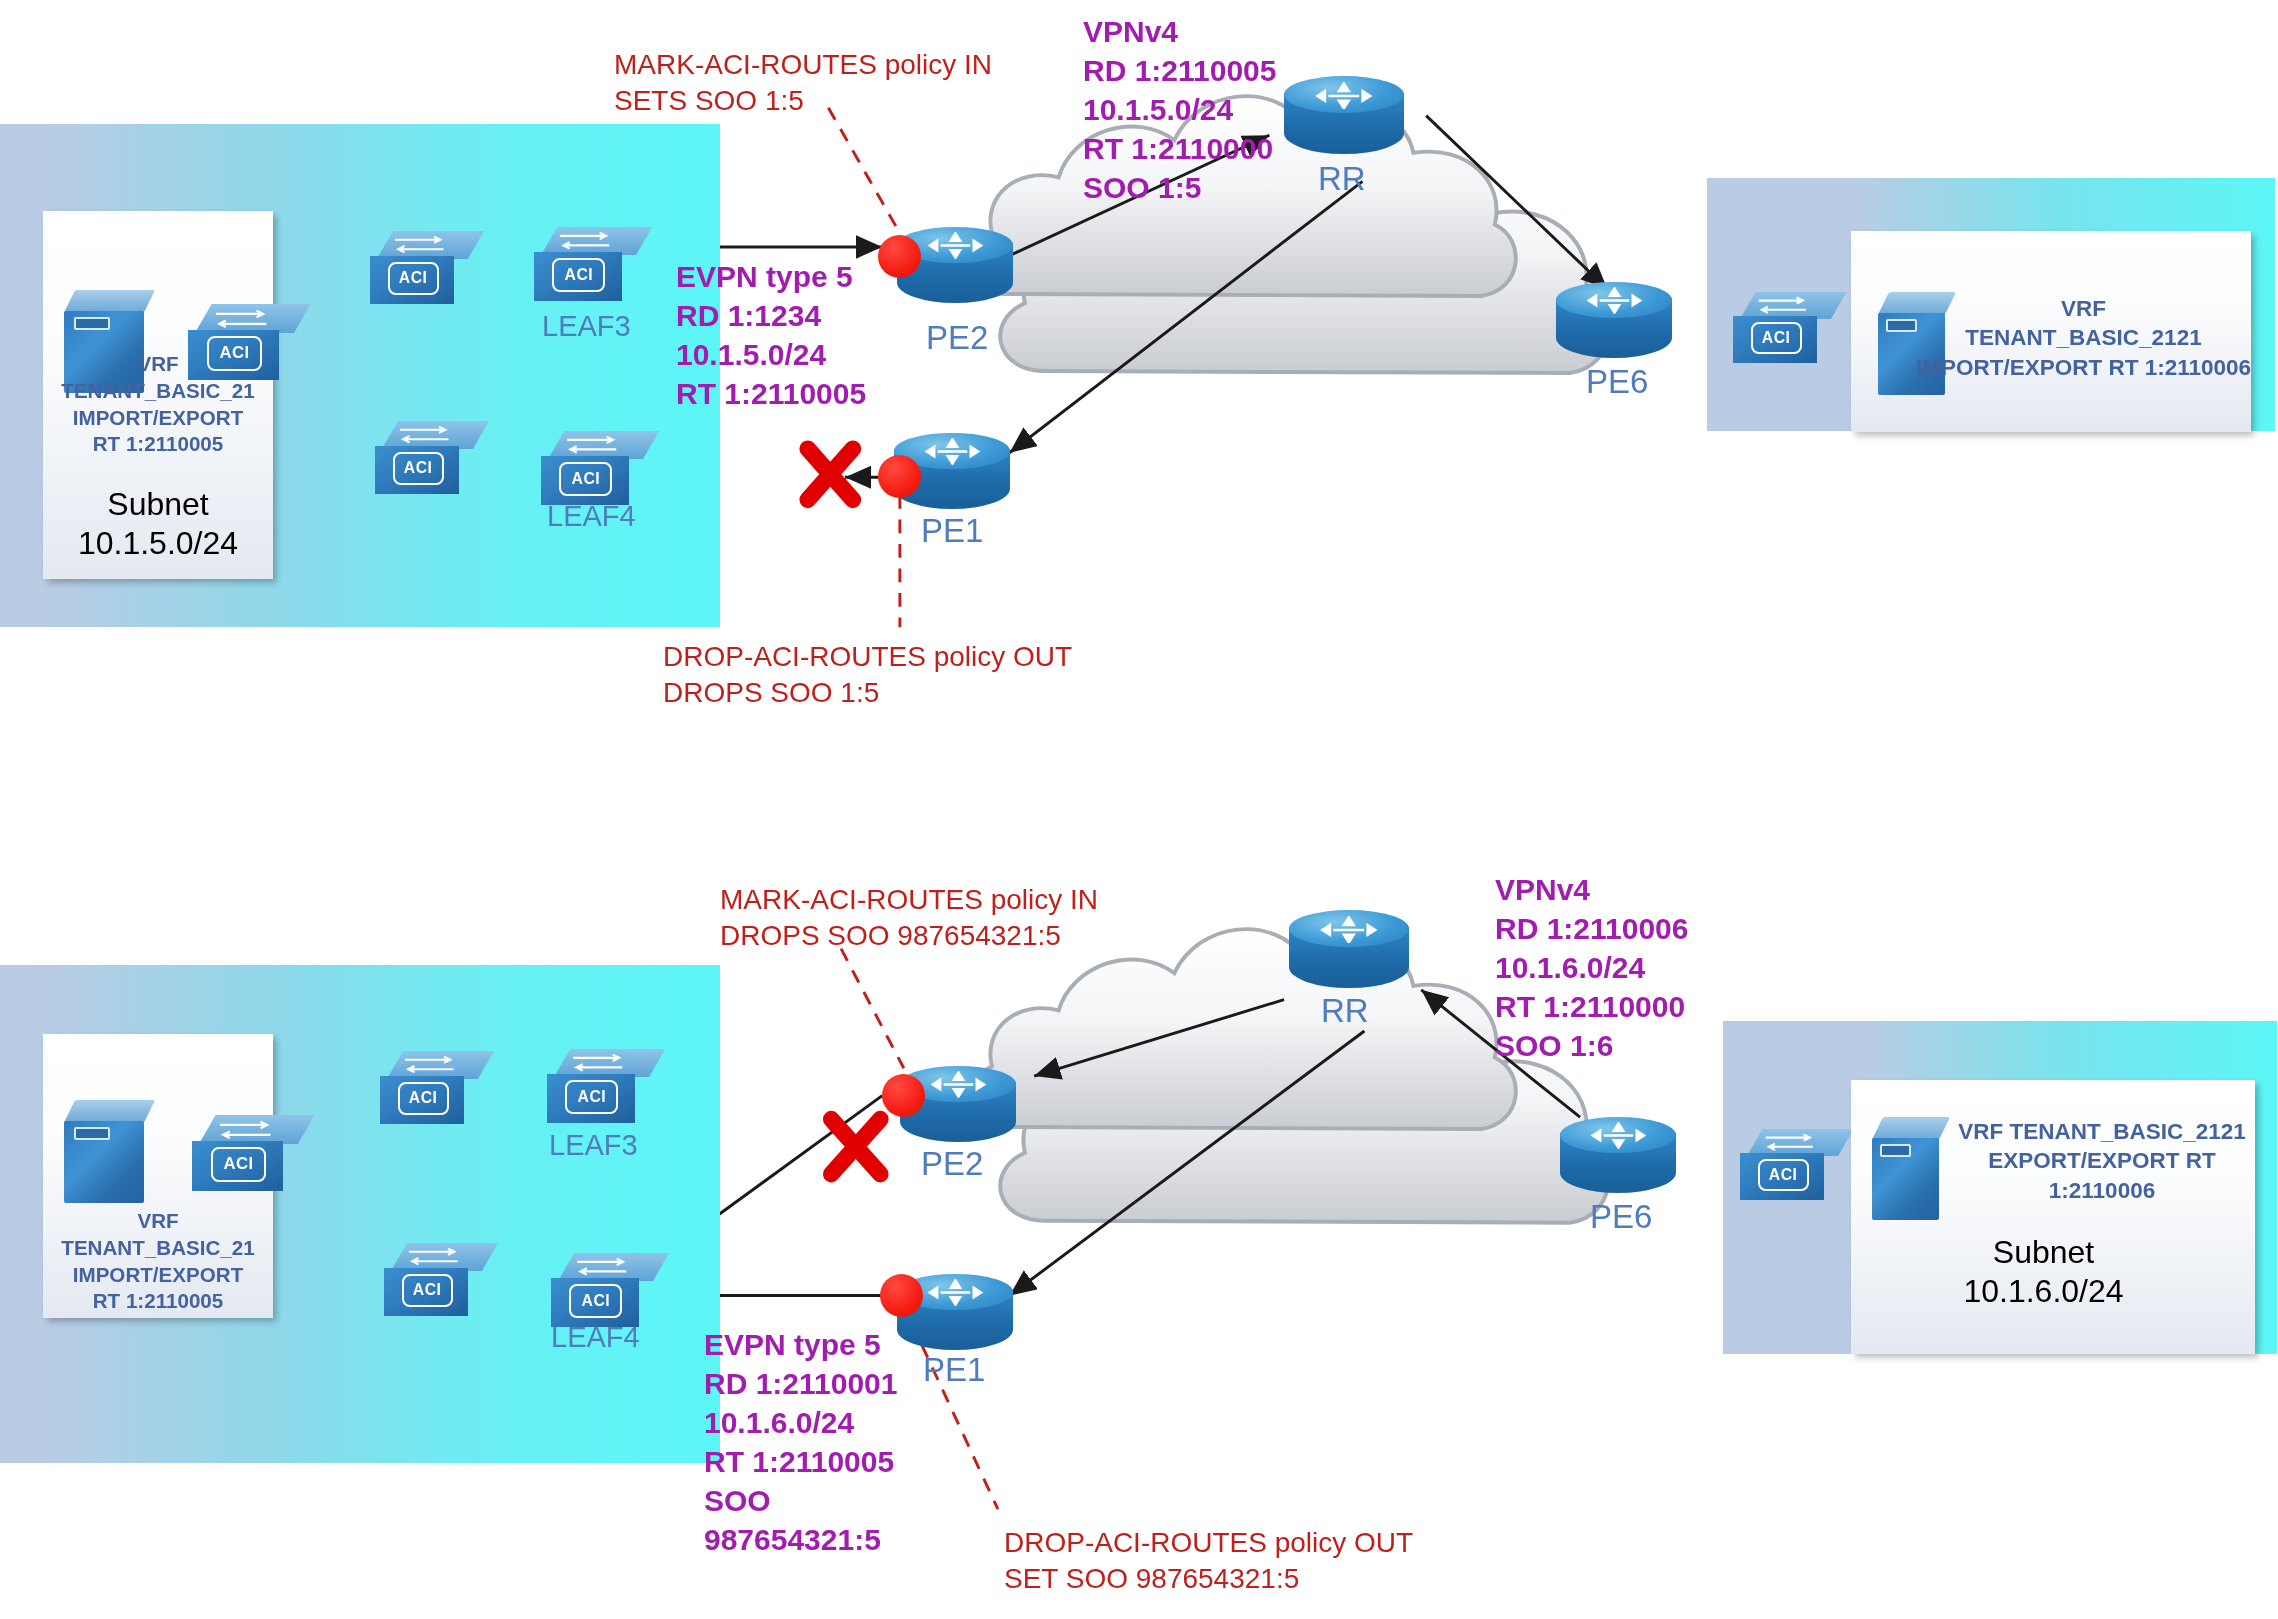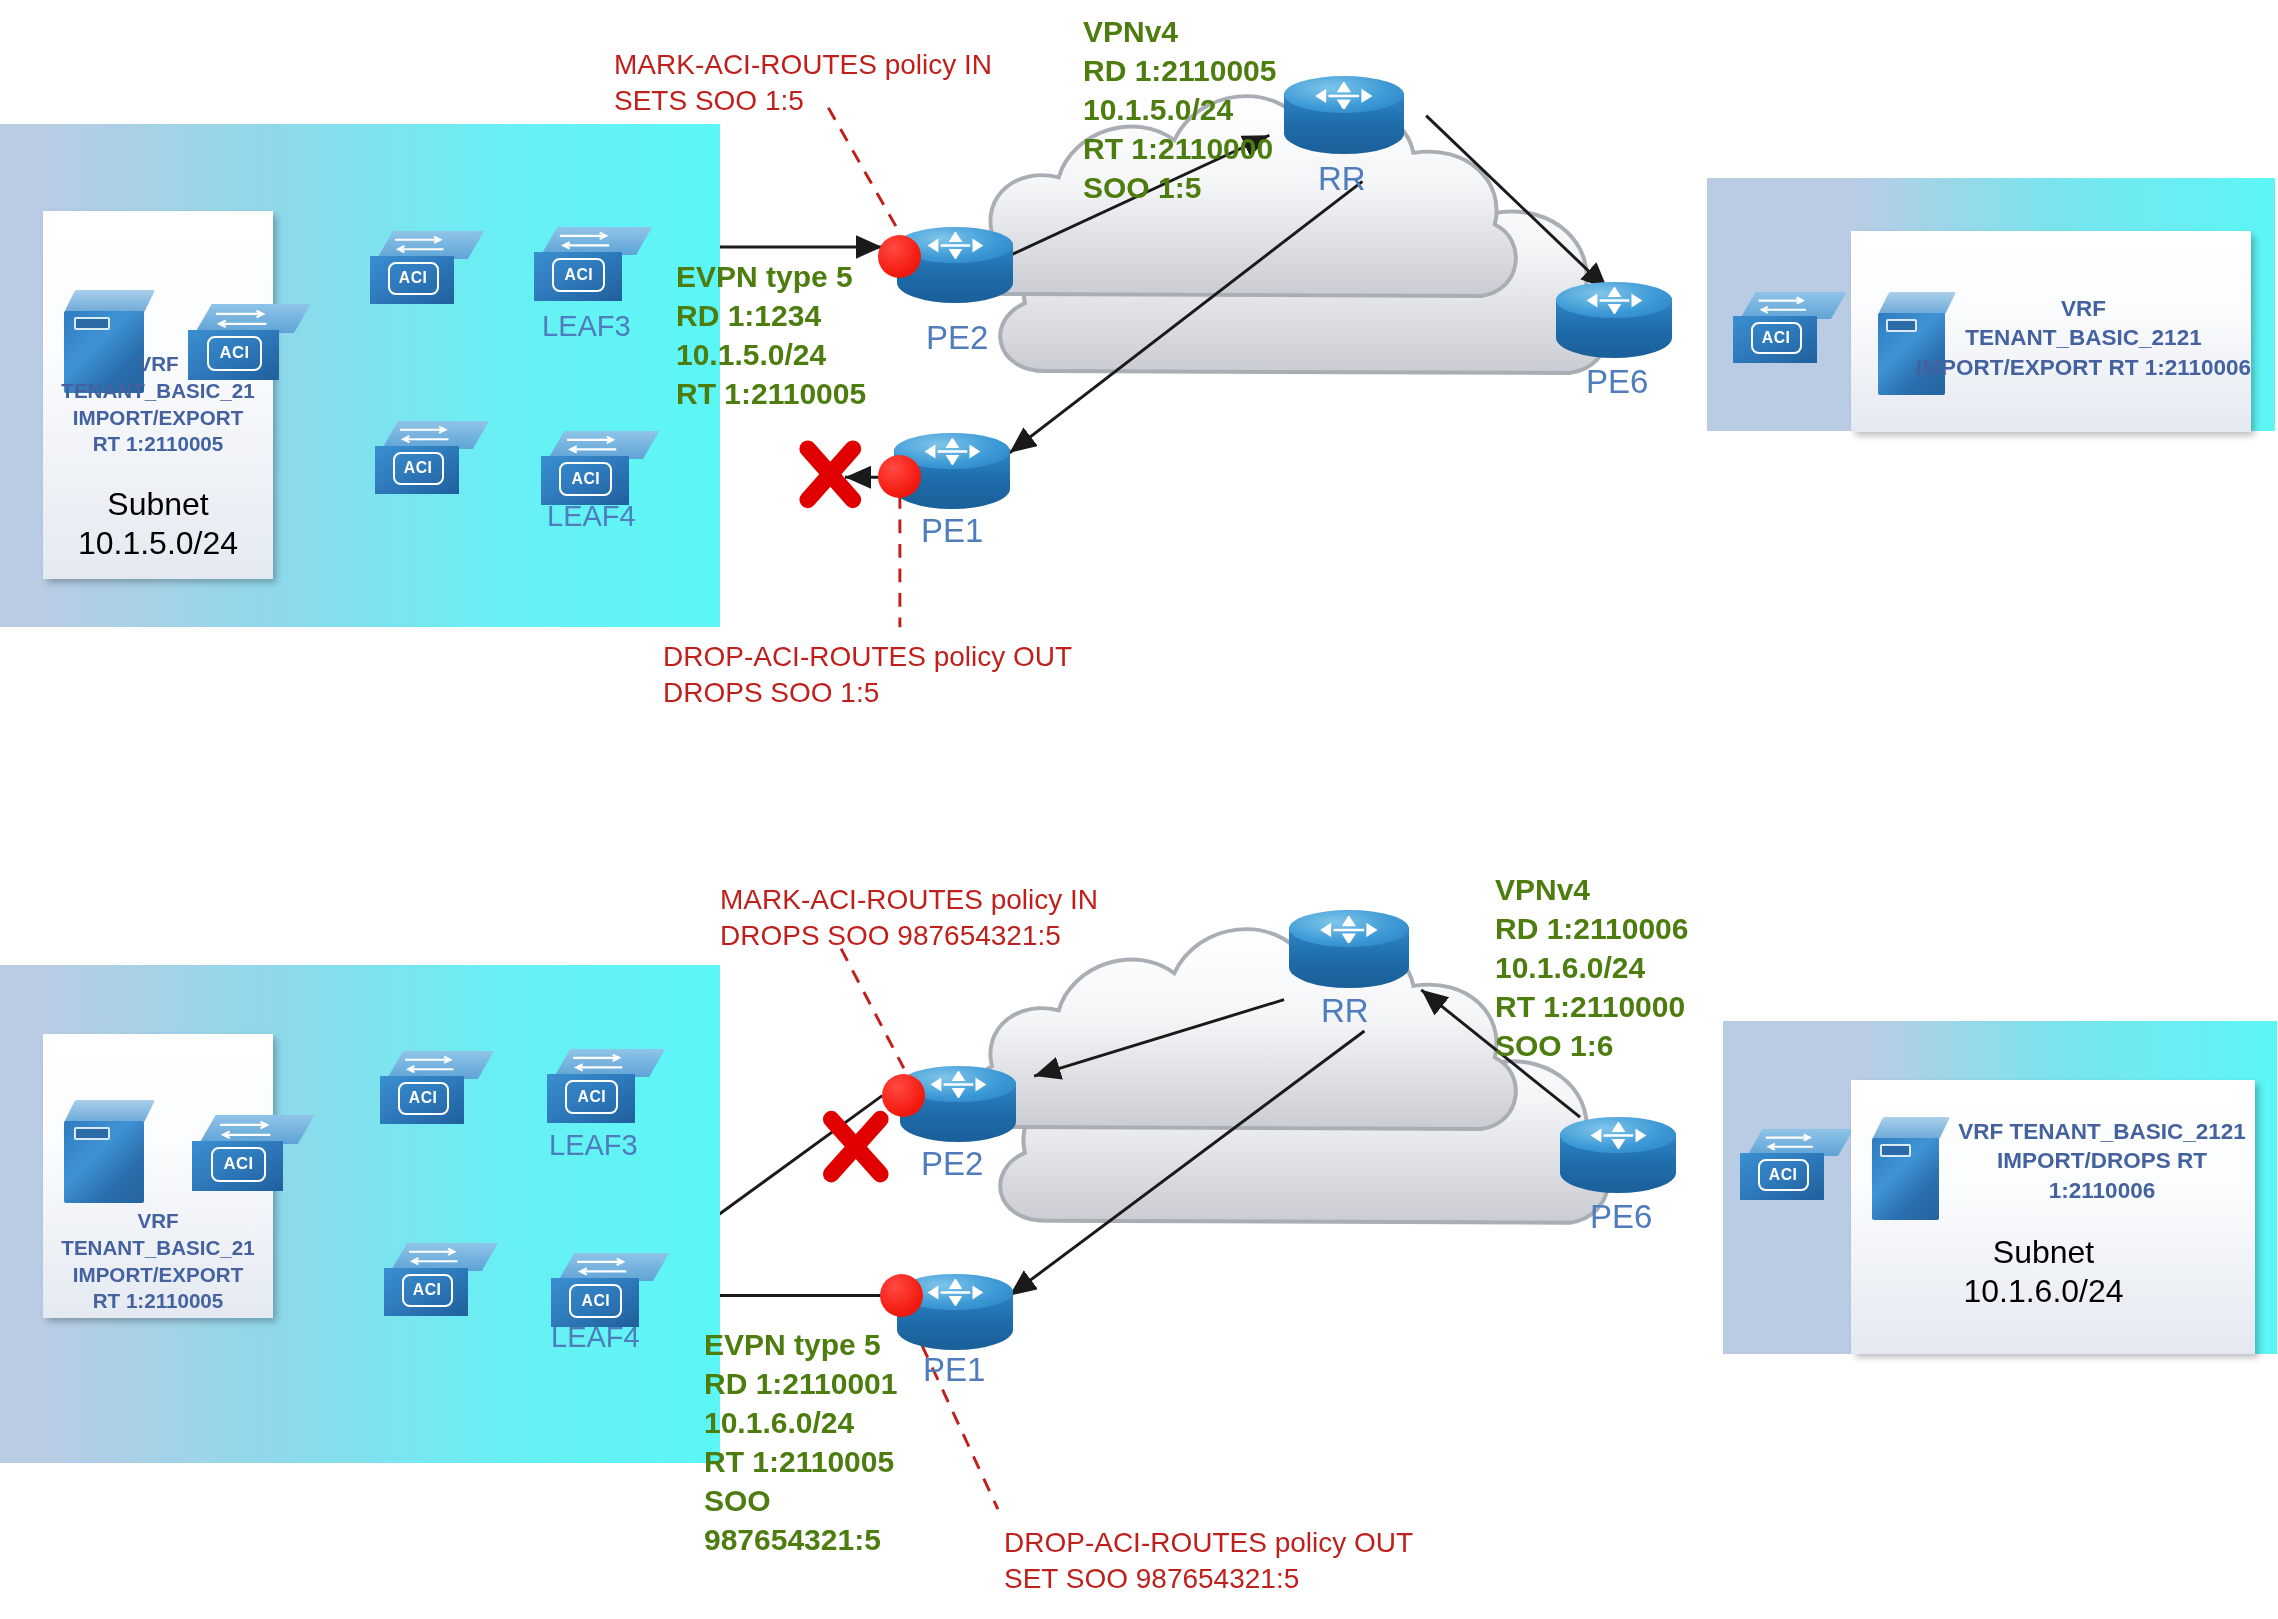--- a/index.html
+++ b/index.html
@@ -122,21 +122,21 @@
     position: absolute; left: 16%; top: 6%;
     width: 68%; height: 30%;
   }
 
   
   .blk {
     position: absolute;
     white-space: pre-line;
     line-height: 1.30;
   }
-  .blk-black { color: #4d7c0f; font-weight: 700; }
+  .blk-black { color: #a21caf; font-weight: 700; }
   .blk-red   { color: #c0201c; font-weight: 400; margin-left: 16px; }
   .node-label {
     position: absolute;
     color: #4f7cbd;
     font-weight: 400;
     white-space: nowrap;
   }
 
   
   .dot {
@@ -580,20 +580,20 @@
 
   <div class="vrf-card" style="left:1851px; top:1080px; width:404px; height:274px;"></div>
 
   <div class="server" style="left:1872px; top:1117px; width:67px; height:103px;">
     <div class="top"></div>
     <div class="body"></div>
     <div class="slot"></div>
   </div>
 
   <div class="vrf-text" style="left:1950px; top:1117px; width:304px; font-size:22.5px;">VRF TENANT_BASIC_2121
-IMPORT/DROPS RT
+EXPORT/EXPORT RT
 1:2110006</div>
 
   <div class="subnet-text" style="left:1877px; top:1233px; width:333px; font-size:32px;">Subnet
 10.1.6.0/24</div>
 
 </div>
 
 
 </body></html>

